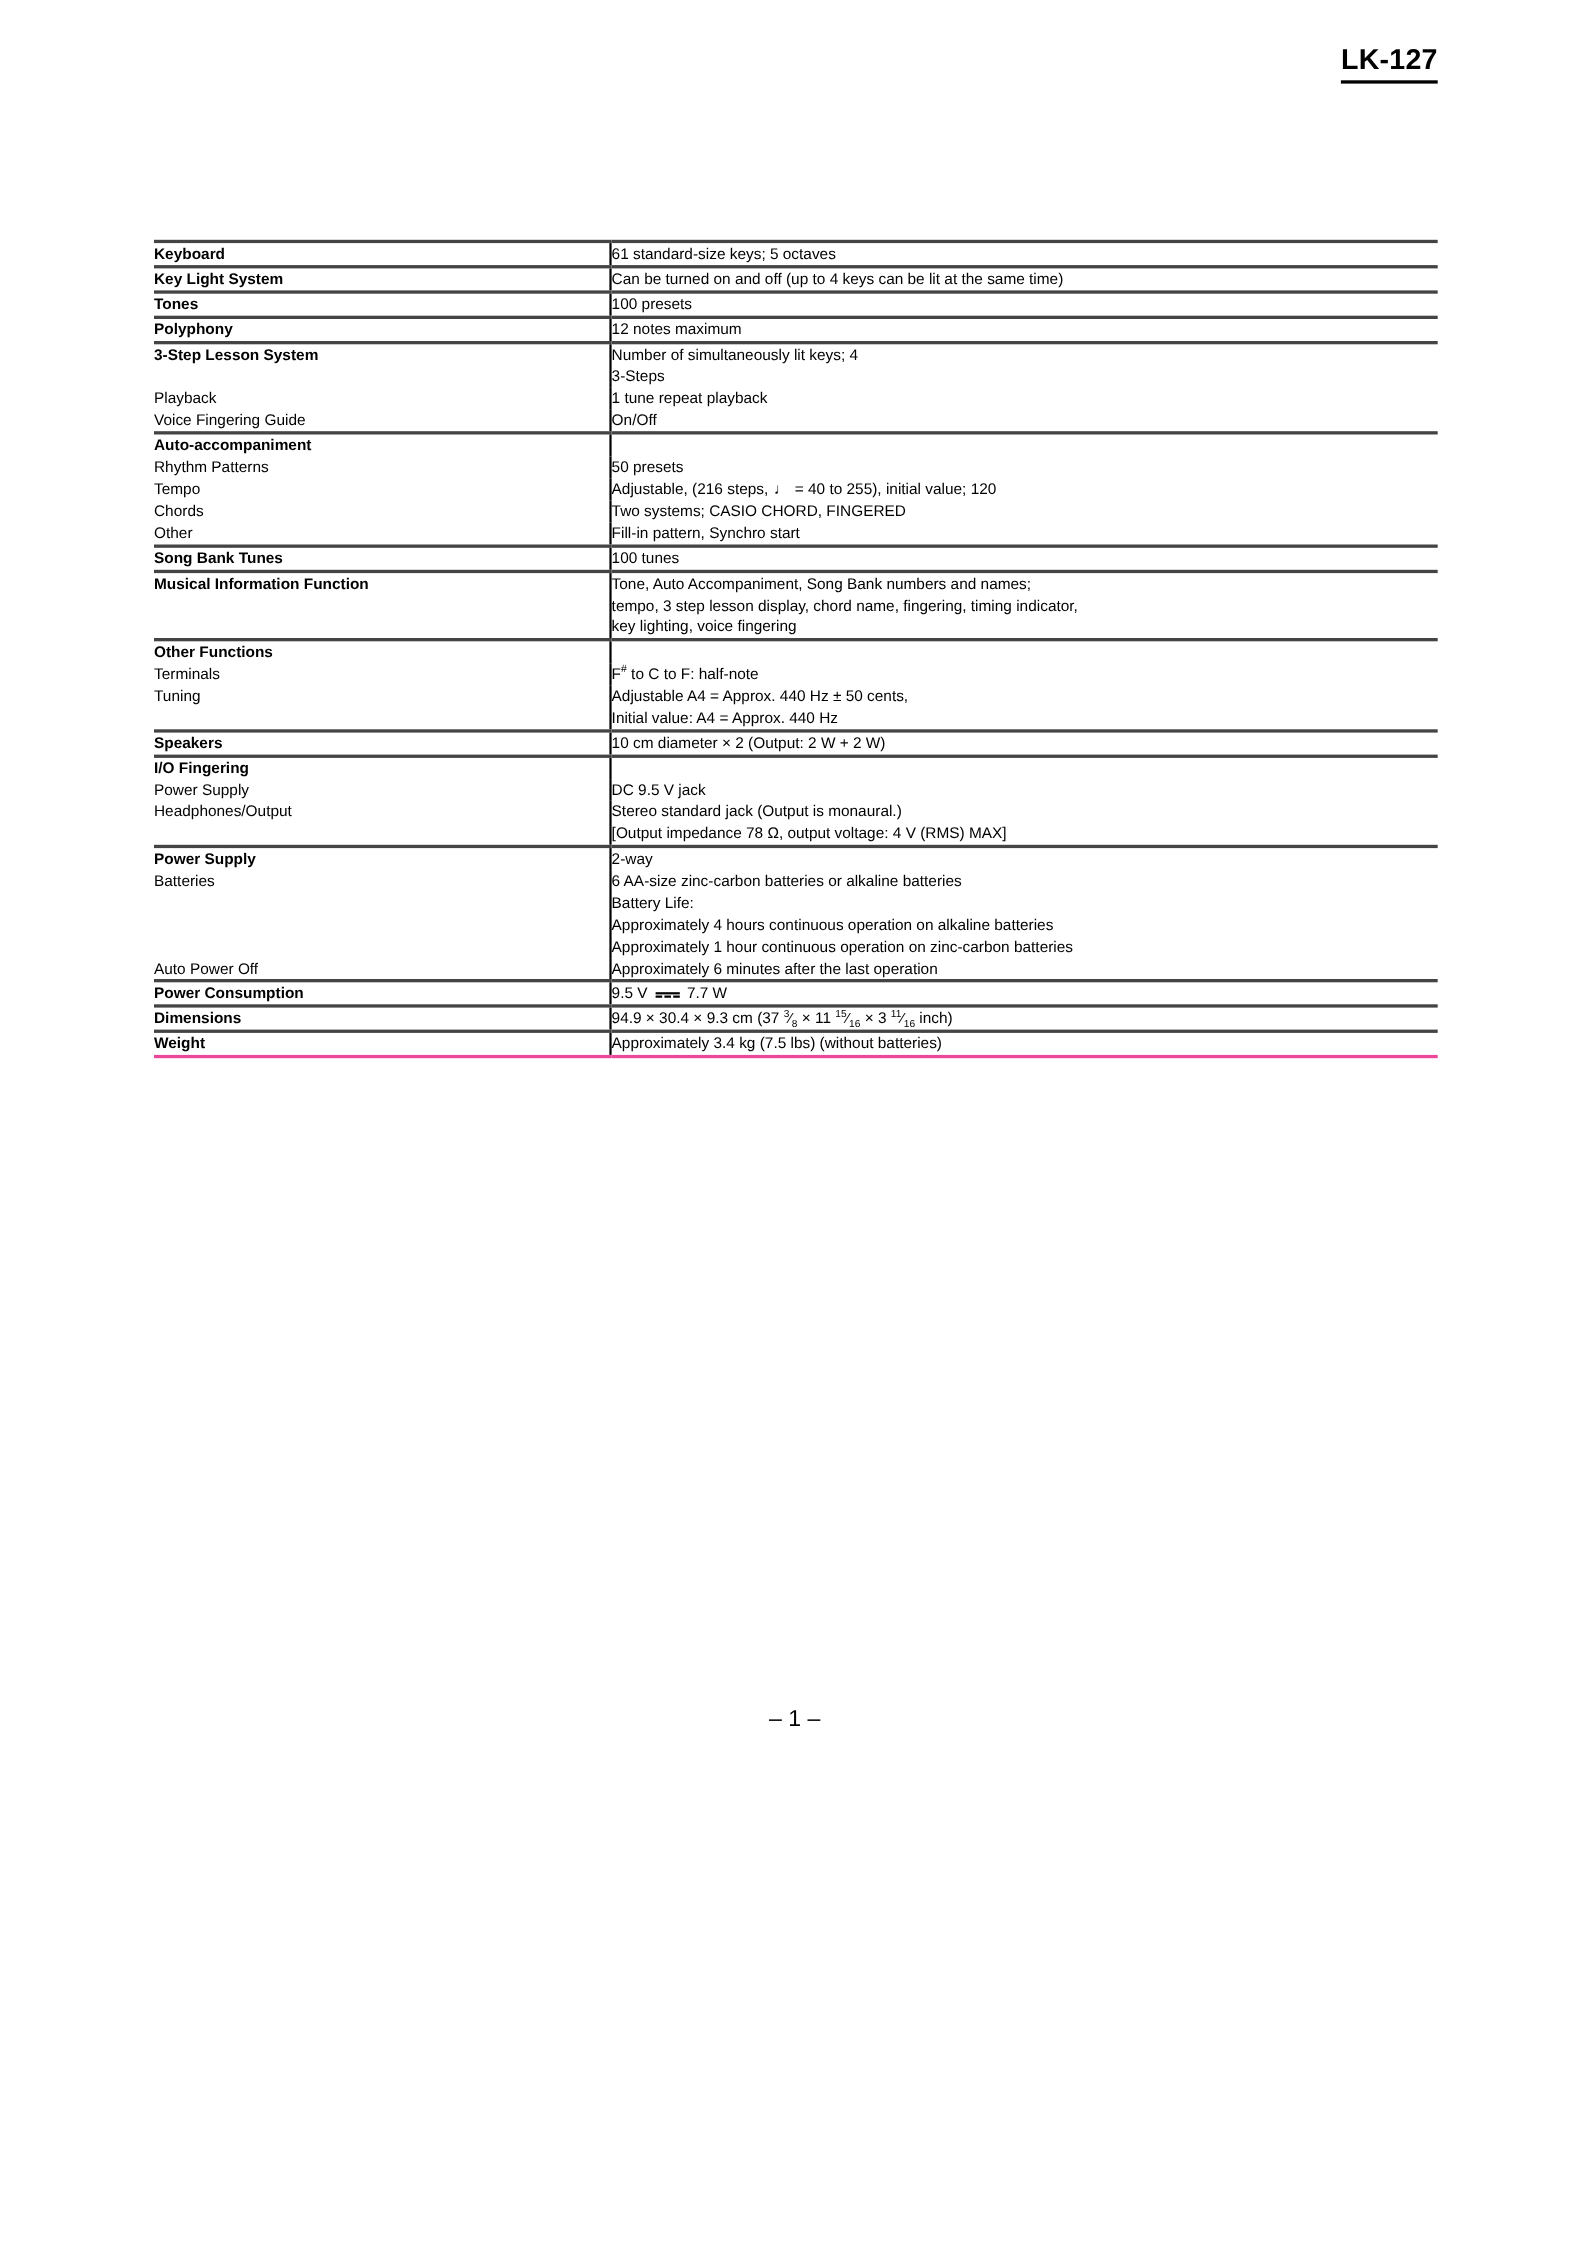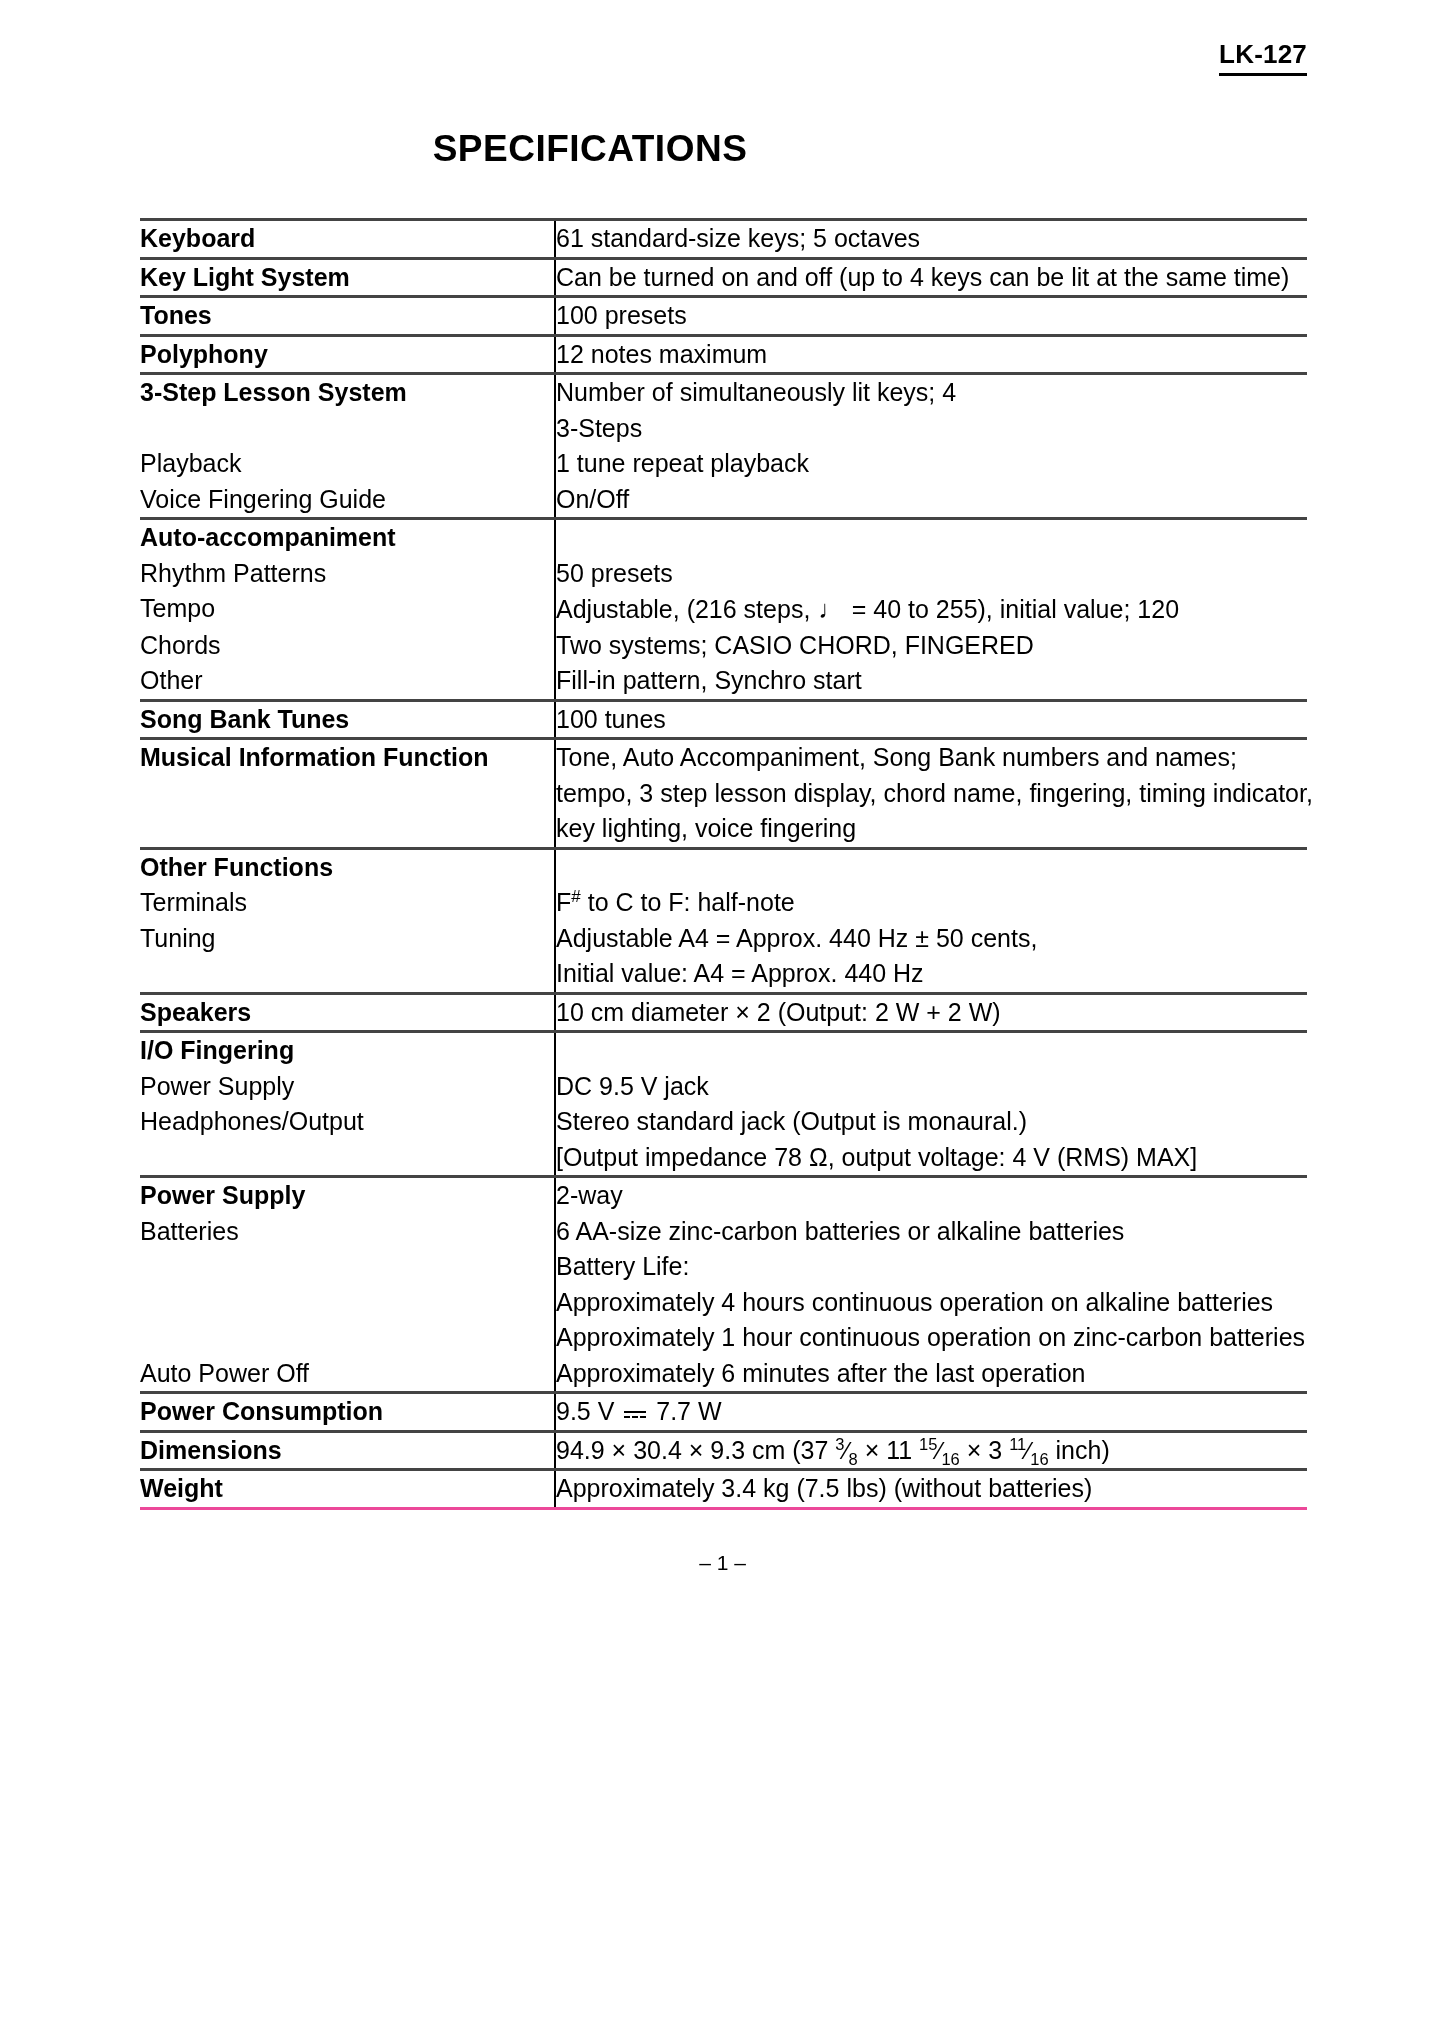--- a/index.html
+++ b/index.html
@@ -63,21 +63,21 @@
     border-collapse: collapse;
     width: 100%;
     table-layout: fixed;
   }
   table.spec col.c1 { width: 415px; }
   table.spec col.c2 { width: 752px; }
 
   table.spec td {
     vertical-align: top;
     padding: 0;
-    font-size: 25px;
+    font-size: 14px;
     line-height: 1.42;
   }
   td.lbl {
     padding: 7px 0 8px 8px;
   }
   td.val {
     padding: 7px 0 8px 11px;
     border-left: 2px solid #000;
   }
 
@@ -166,21 +166,20 @@
 </style>
 </head>
 <body>
 
 <div class="page">
 
   <div class="doc-header">
     <span class="model">LK-127</span>
   </div>
 
-  <div class="doc-title">SPECIFICATIONS</div>
 
   <div class="spec-table-wrap">
     <table class="spec">
       <colgroup>
           <col class="c1">
           <col class="c2">
         </colgroup>
       <tbody id="spec-body">
           <tr class="grp first">
             <td class="lbl bold">Keyboard</td>

